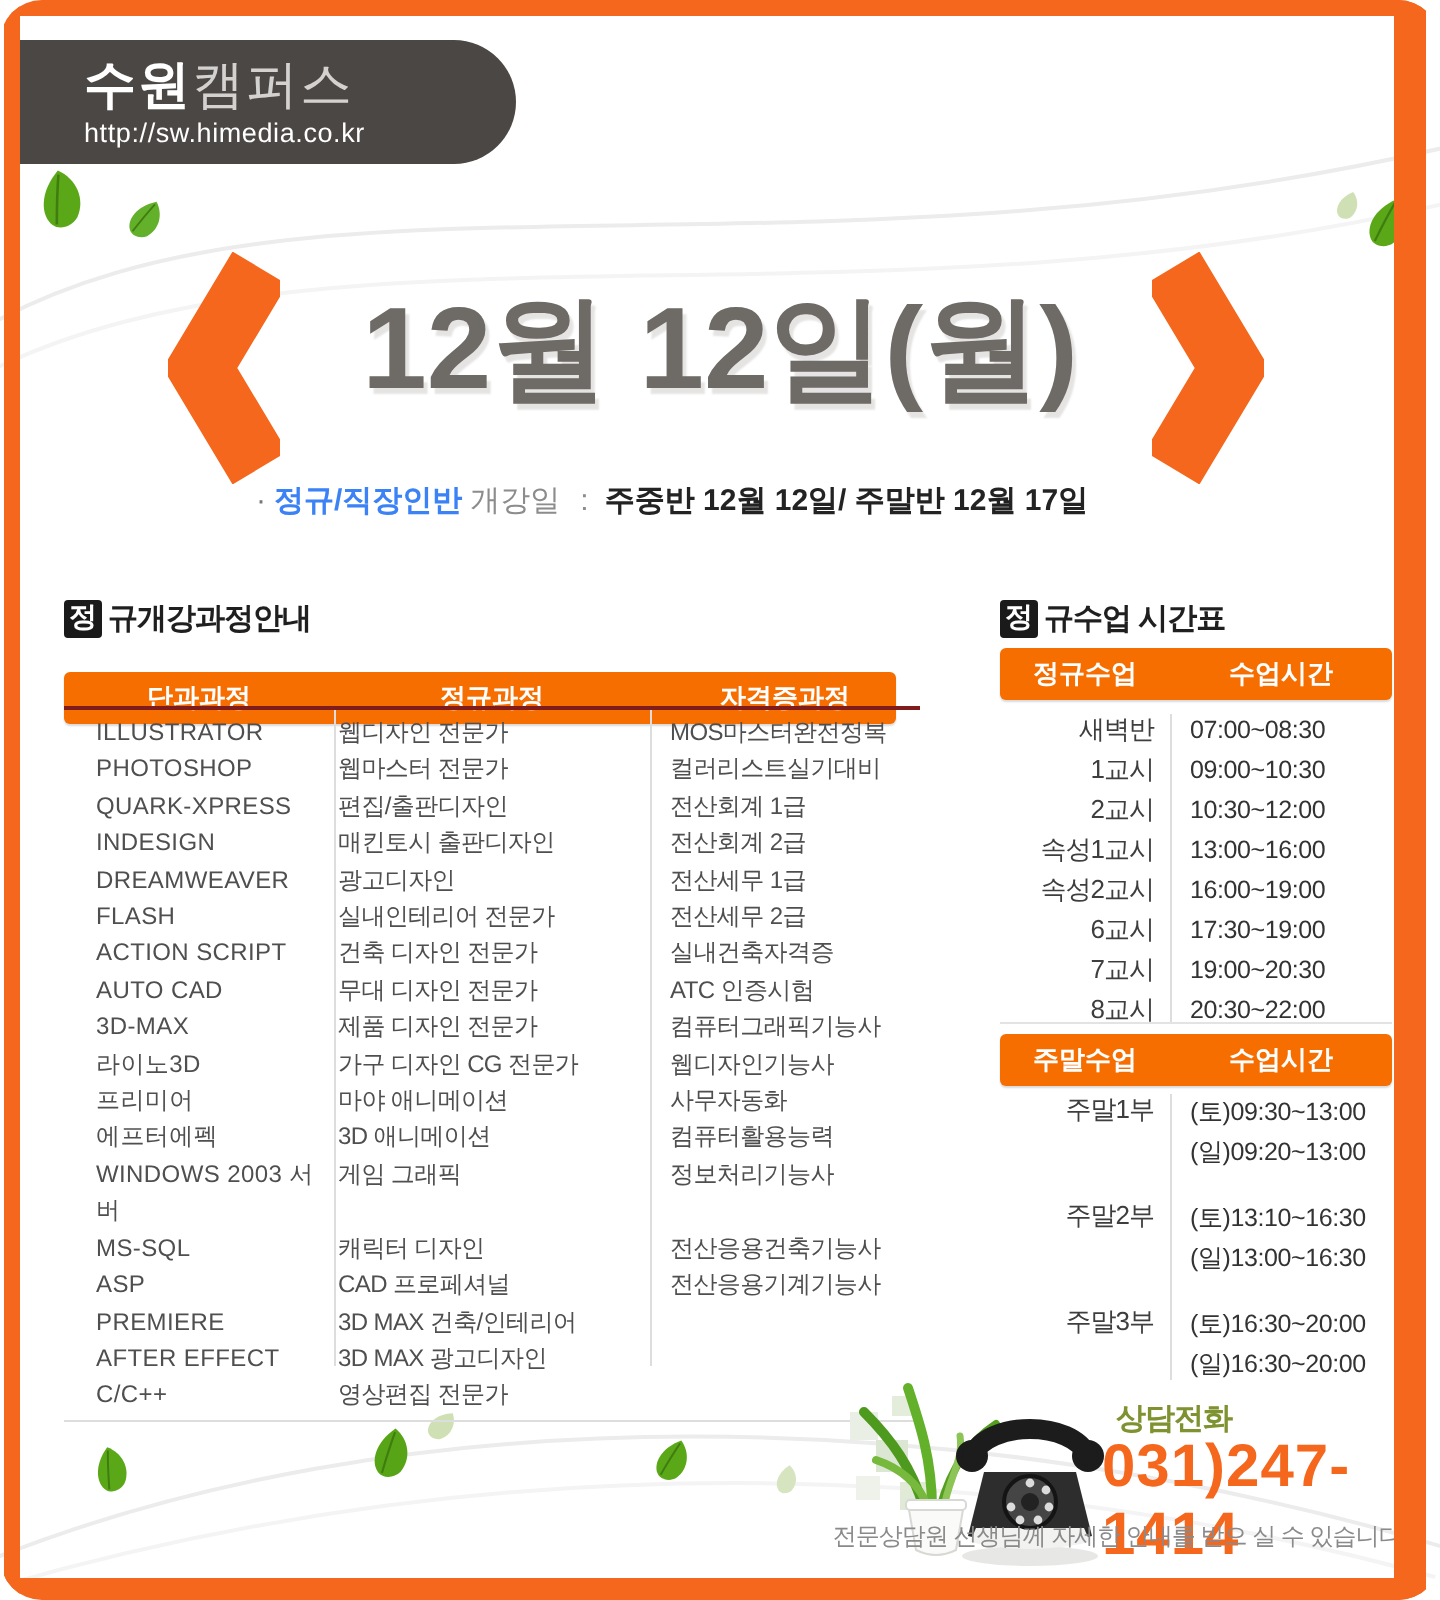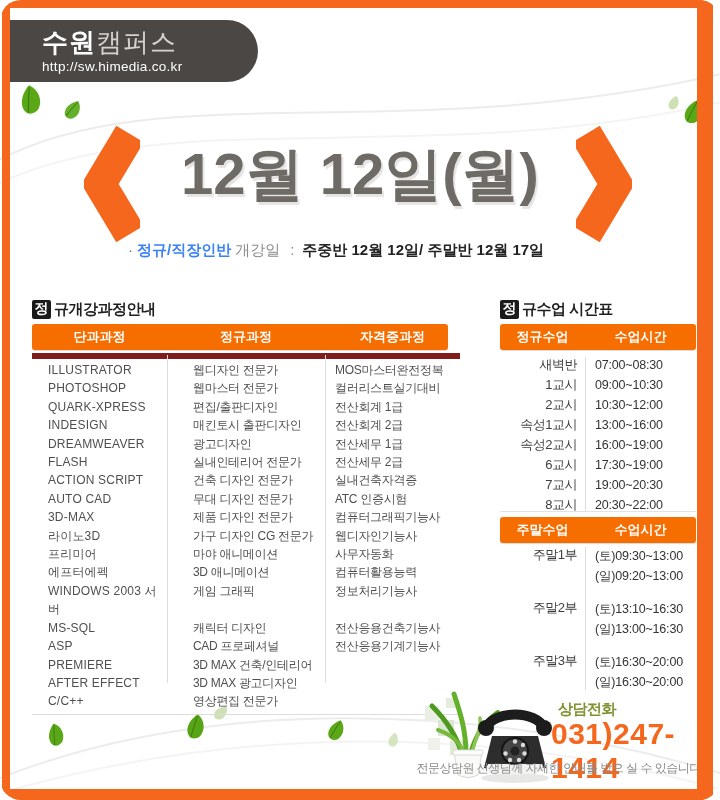--- a/index.html
+++ b/index.html
@@ -41,29 +41,29 @@
   .sub-strong{font-weight:bold;color:#232323;}
   
   .sec-title{z-index:2;display:flex;align-items:center;height:20px;}
   .badge{display:inline-flex;align-items:center;justify-content:center;width:19px;height:19px;
     background:var(--badge-black);color:#fff;font-size:14px;font-weight:bold;border-radius:2px;}
   .sec-title .rest{margin-left:3px;font-size:15px;font-weight:bold;color:#1F1F1F;letter-spacing:-.5px;}
   
   .bar{background:var(--bar-orange);border-radius:3px;color:#fff;font-size:13px;font-weight:bold;
     z-index:2;display:grid;align-items:center;height:26px;box-shadow:0 1px 1px rgba(0,0,0,.15);}
   .bar div{text-align:center;}
-  .courses-bar{left:32px;top:324px;width:416px;grid-template-columns:135px 158px 135px;}
+  .courses-bar{left:32px;top:336px;width:416px;grid-template-columns:135px 158px 135px;}
   .sched-bar{left:500px;top:324px;width:196px;grid-template-columns:85px 111px;}
   .weekend-bar{left:500px;top:517px;width:196px;grid-template-columns:85px 111px;}
   
-  .courses-body{left:32px;top:353px;width:428px;z-index:2;border-top:6px solid #7f1d1d;
+  .courses-body{left:32px;top:353px;width:428px;z-index:2;border-top:2px solid #7f1d1d;
     border-bottom:1px solid var(--divider);padding:2px 0 3px 0;}
   .crow{display:grid;grid-template-columns:135px 158px 135px;line-height:18.4px;font-size:12px;color:var(--text-dark);}
   .crow .c1{padding-left:16px;letter-spacing:.2px;}
-  .crow .c2{padding-left:26px;letter-spacing:-.3px;}
+  .crow .c2{padding-left:2px;letter-spacing:-.3px;}
   .crow .c3{padding-left:10px;letter-spacing:-.3px;}
   .vline{background:var(--divider);width:1px;z-index:2;}
   
   .sched-body{left:500px;top:355px;width:196px;z-index:2;}
   .srow{display:grid;grid-template-columns:85px 111px;line-height:20px;}
   .slabel{text-align:right;padding-right:8px;font-size:13px;color:#3E3E3E;letter-spacing:-.5px;}
   .stime{padding-left:10px;font-size:12.5px;color:#333;letter-spacing:-.2px;}
   .wk-sep{left:500px;top:511px;width:196px;height:1px;background:#E3E3E3;z-index:2;}
   .weekend-body{left:500px;top:546px;width:196px;z-index:2;}
   .wgroup{display:grid;grid-template-columns:85px 111px;margin-bottom:13px;}

